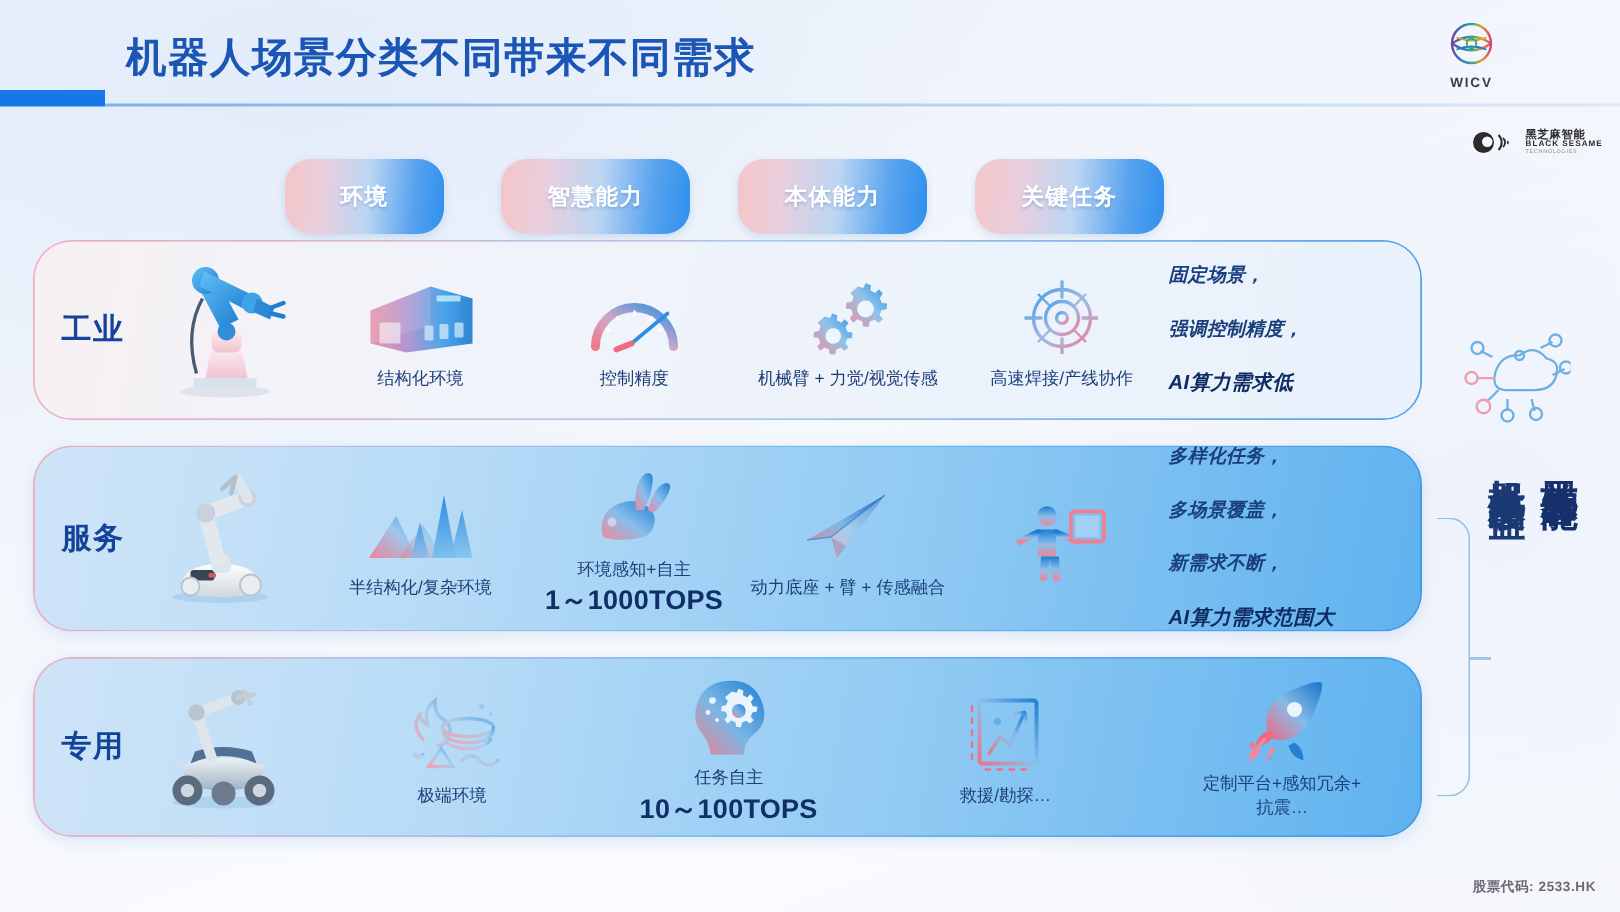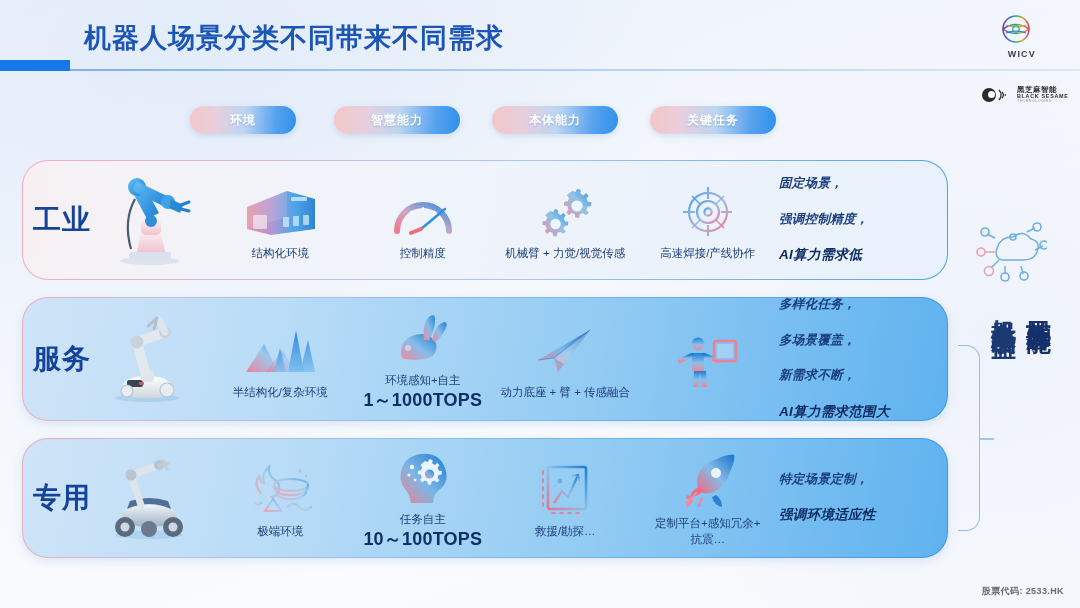--- a/index.html
+++ b/index.html
@@ -27,21 +27,21 @@
     position: absolute; left: 0px; top: 60px;
     width: 70px; height: 11px; background: #1577e8;
   }
   .hdr-rule {
     position: absolute; left: 70px; top: 69px;
     width: 1010px; height: 2px;
     background: linear-gradient(90deg, #7fb2e8 0%, #b9d4f0 55%, #dbe8f7 100%);
   }
 
   
-  .wicv { position: absolute; left: 978px; top: 14px; width: 58px; text-align: right; }
+  .wicv { position: absolute; left: 952px; top: 14px; width: 58px; text-align: center; }
   .wicv-txt {
     font-size: 9px; font-weight: 700; color: #3b3b4a;
     letter-spacing: 1.2px; margin-top: 1px;
   }
   
   .bsl { position: absolute; left: 982px; top: 86px; display: flex; align-items: center; gap: 5px; }
   .bsl-marks { position: relative; width: 30px; height: 18px; }
   .bsl-dot {
     position: absolute; left: 0; top: 2px; width: 14px; height: 14px;
     border-radius: 50%; background: #2b2b2b;
@@ -51,23 +51,23 @@
     width: 7px; height: 7px; border-radius: 50%; background: #fafbfe;
   }
   .bsl-txt { line-height: 1.1; }
   .bsl-cn { font-size: 7.5px; font-weight: 700; color: #2b2b2b; letter-spacing: .5px; }
   .bsl-en { font-size: 5.4px; font-weight: 700; color: #2b2b2b; letter-spacing: .7px; }
   .bsl-sub { font-size: 3.6px; color: #8a8a8a; letter-spacing: .5px; }
 
   
   .pills { position: absolute; left: 0; top: 106px; width: 960px; height: 34px; }
   .pill {
-    position: absolute; top: 0; height: 28px; border-radius: 17px;
+    position: absolute; top: 0; height: 50px; border-radius: 17px;
     display: flex; align-items: center; justify-content: center;
-    color: #ffffff; font-size: 12px; font-weight: 700; letter-spacing: 1px;
+    color: #ffffff; font-size: 15px; font-weight: 700; letter-spacing: 1px;
     background: linear-gradient(95deg, #f3c6c6 0%, #e9cedd 24%, #bcd6f3 52%, #57a2ef 80%, #2f90ec 100%);
     box-shadow: 0 2px 6px rgba(90,140,200,.22);
     text-shadow: 0 1px 2px rgba(40,90,160,.28);
   }
   #pill0 { left: 190px; width: 106px; }
   #pill1 { left: 334px; width: 126px; }
   #pill2 { left: 492px; width: 126px; }
   #pill3 { left: 650px; width: 126px; }
 
   
@@ -91,22 +91,22 @@
     border: 1.6px solid transparent;
     background-origin: border-box;
     background-clip: padding-box, border-box;
     background-image:
       linear-gradient(100deg, #cfe4f7 0%, #b9dcf7 28%, #92cbf3 62%, #5fb2ef 100%),
       linear-gradient(100deg, #eeaabd 0%, #cdbcdd 16%, #7dbdee 50%, #3d97e6 100%);
     box-shadow: 0 3px 10px rgba(90,150,210,.18);
   }
 
   .row-label {
-    width: 68px; flex: 0 0 68px; 
-    font-size: 28px; font-weight: 700; color: #14439a; line-height: 1.12;
+    width: 68px; flex: 0 0 68px; text-align: center;
+    font-size: 20px; font-weight: 700; color: #14439a; line-height: 1.12;
     letter-spacing: 1px; padding-left: 10px;
   }
   .row-photo { width: 118px; flex: 0 0 118px; height: 100%; position: relative; }
   .cells { flex: 1; display: flex; align-items: center; height: 100%; }
   .cell {
     flex: 1; height: 100%;
     display: flex; flex-direction: column; align-items: center; justify-content: center;
     padding: 2px 4px 4px;
   }
   .cell-ico { height: 62px; display: flex; align-items: flex-end; justify-content: center; }
@@ -556,24 +556,20 @@
           <path d="M34 44 q2 8 10 10 q0 -8 -6 -12z" fill="#1b74cc" opacity=".85"></path>
           <path d="M18 40 l-9 10 M14 48 l-5 5 M24 46 l-4 7" stroke="#f2889a" stroke-width="2.4" stroke-linecap="round"></path>
           <circle cx="10" cy="44" r="2" fill="#f0798d"></circle>
           <circle cx="22" cy="52" r="1.6" fill="#6fb0e6"></circle>
         </svg>
       </div>
       <div class="cell-cap">定制平台+感知冗余+
 抗震…</div>
     </div>
   </div>
-  <div class="summary">
-    <div class="sum-line">特定场景定制，</div>
-    <div class="sum-line strong">强调环境适应性</div>
-  </div>
 </div>
 
 <div class="brace">
   <div class="brace-tick"></div>
 </div>
 
 <div class="net-ico">
   <svg width="72" height="62" viewBox="0 0 72 62">
     <g fill="none" stroke="#6fb0e4" stroke-width="1.5">
       <path d="M22 26 q4 -12 16 -11 q10 -8 18 2 q10 2 6 13 q-3 8 -14 8 l-20 0 q-9 -1 -6 -12z"></path>

